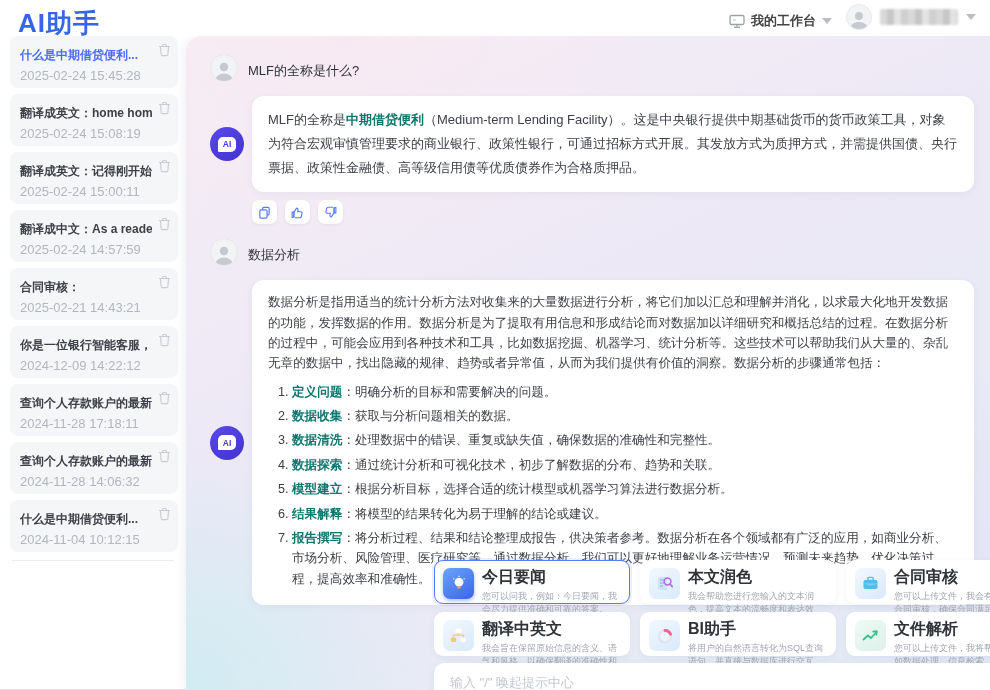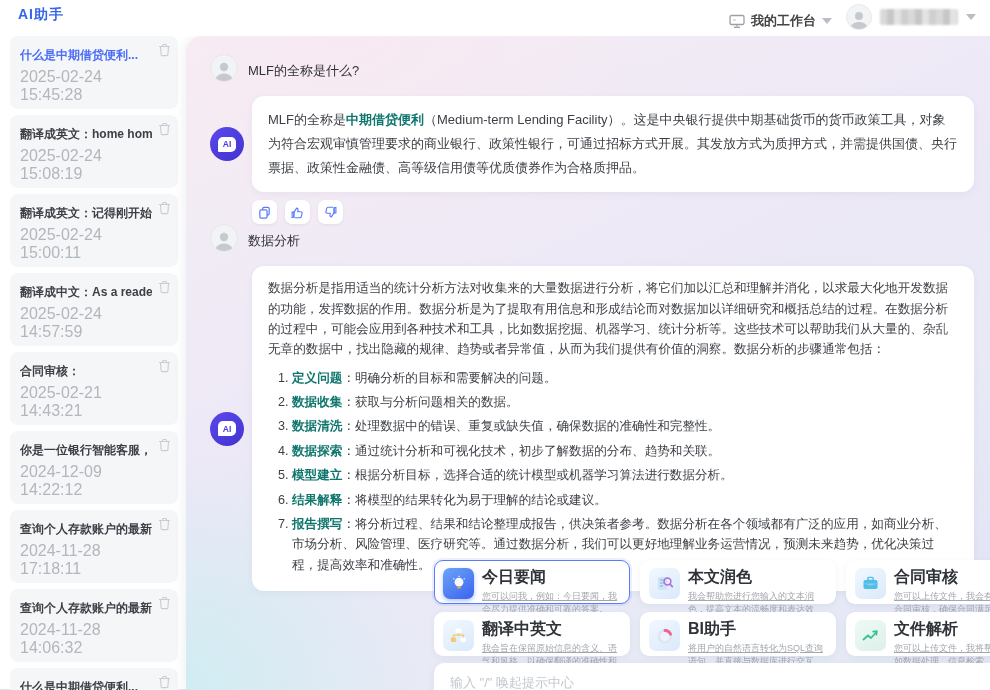--- a/index.html
+++ b/index.html
@@ -1,39 +1,39 @@
 <!DOCTYPE html>
 <html><head>
 <meta charset="utf-8">
 <style>
   * { margin:0; padding:0; box-sizing:border-box; }
   html,body { width:990px; height:690px; overflow:hidden; background:#fff;
     font-family:"Liberation Sans","DejaVu Sans",sans-serif; }
 
   
   .header { position:absolute; left:0; top:0; width:990px; height:36px; background:#fff; z-index:5; }
-  .logo { position:absolute; left:18px; top:6px; font-size:14px; font-weight:bold; color:#3566e8; letter-spacing:1px; }
+  .logo { position:absolute; left:18px; top:6px; font-size:26px; font-weight:bold; color:#3566e8; letter-spacing:1px; }
   .header-right { position:absolute; right:14px; top:4px; display:flex; align-items:flex-end; gap:14px; }
   .workspace { display:flex; align-items:center; gap:6px; font-size:13px; color:#444; font-weight:bold; cursor:pointer; }
   .chev { width:0; height:0; border-left:5px solid transparent; border-right:5px solid transparent; border-top:6px solid #b9bdc6; }
   .user-chip { display:flex; align-items:center; gap:8px; cursor:pointer; }
   .avatar-sm { width:26px; height:26px; border-radius:50%; background:#f3f4f6; border:1px solid #e8e9ec; overflow:hidden; display:flex; align-items:flex-end; justify-content:center; }
   .blur-name { width:78px; height:16px; border-radius:2px; filter:blur(1.3px);
     background:repeating-linear-gradient(90deg,#d9d9d9 0 7px,#c7c7c7 7px 14px,#e3e3e3 14px 21px,#cfcfcf 21px 28px); }
 
   
   .sidebar { position:absolute; left:0; top:36px; width:186px; height:654px; background:#fff; border-bottom:1px solid #e3e4e8; }
   .new-chat { margin:22px 14px 12px 14px; height:30px; border-radius:8px; border:none; width:158px;
     background:linear-gradient(180deg,#4a6ef0,#3f62e6); color:#fff; font-size:13px; font-weight:bold; cursor:pointer;
     font-family:inherit; box-shadow:0 2px 6px rgba(63,98,230,.35); }
   .conv-list { padding:0 8px 0 10px; }
   .conv-item { position:relative; background:#f5f6f8; border-radius:8px; padding:5px 26px 5px 10px; margin-bottom:6px; cursor:pointer; }
   .conv-title { font-size:12px; color:#3c3f45; font-weight:bold; white-space:nowrap; overflow:hidden;margin-top:6px; }
   .conv-item.active .conv-title { color:#4a6cf7; }
-  .conv-time { font-size:16px; color:#b2b6bd; margin-top:4px; }
+  .conv-time { font-size:13px; color:#b2b6bd; margin-top:4px; }
   .trash { position:absolute; right:7px; top:7px; width:13px; height:14px; cursor:pointer; }
   .side-divider { margin:8px 12px 0 12px; border-top:1px solid #ececef; }
 
   
   .panel { position:absolute; left:186px; top:36px; width:804px; height:654px; border-top-left-radius:16px;
     background:
       radial-gradient(55% 45% at 20% 0%, rgba(248,233,242,.9), transparent 70%),
       radial-gradient(45% 55% at 0% 100%, rgba(207,236,242,.95), transparent 65%),
       radial-gradient(45% 45% at 100% 80%, rgba(227,227,246,.85), transparent 70%),
       linear-gradient(155deg,#f6eef4 0%,#ece8f6 45%,#e4ecf5 100%);
@@ -65,21 +65,21 @@
   .cards-zone { position:absolute; left:248px; top:524px; width:608px; }
   .cards { display:grid; grid-template-columns:repeat(3,1fr); gap:8px 10px; }
   .card { background:#fff; border:1px solid rgba(255,255,255,.8); border-radius:9px; padding:6px 8px; display:flex; gap:8px;
     align-items:flex-start; cursor:pointer; box-shadow:0 2px 6px rgba(40,60,110,.06); height:44px; }
   .card.selected { border:1px solid #5b7cfa; box-shadow:0 0 0 2px rgba(91,124,250,.12); }
   .tile { width:31px; height:31px; border-radius:7px; flex:0 0 auto; display:flex; align-items:center; justify-content:center; margin-top:1px; }
   .tile-blue  { background:linear-gradient(145deg,#6aa4f8,#3c63ee); box-shadow:0 2px 4px rgba(60,99,238,.4); }
   .tile-light { background:linear-gradient(145deg,#f2f8fe,#d9e9fa); }
   .tile-mint  { background:linear-gradient(145deg,#eefaf5,#dcf0ea); }
   .card-title { font-size:16px; font-weight:bold; color:#2f3338; line-height:1.3; }
-  .card-desc { font-size:9px; color:#a2a6ad; line-height:1.45; margin-top:2px;text-decoration:underline; }
+  .card-desc { font-size:9px; color:#a2a6ad; line-height:1.45; margin-top:2px; }
 
   
   .composer { position:absolute; left:248px; top:627px; width:718px; height:39px; background:#fff; border-radius:10px;
     box-shadow:0 2px 8px rgba(40,50,120,.06); display:flex; align-items:center; padding:0 5px 0 16px; }
   .composer input { flex:1; border:none; outline:none; font-size:13px; color:#333; font-family:inherit; background:transparent; }
   .composer input::placeholder { color:#c3c7ce; }
 
   svg { display:block; }
 </style>
 </head>
@@ -237,21 +237,21 @@
           </svg>
       </button>
       <button class="act-btn">
         <svg width="15" height="15" viewBox="0 0 17 17" style="transform:rotate(180deg)">
             <path d="M2.4 8h2v6.2h-2z" fill="none" stroke="#5b7cfa" stroke-width="1.3"></path>
             <path d="M4.4 13.6V8.4l3.1-4.9c.9 0 1.6.7 1.6 1.6l-.4 2.6h3.5c1 0 1.7.9 1.5 1.8l-.9 3.6c-.2.8-.9 1.3-1.7 1.3H5.6" fill="none" stroke="#5b7cfa" stroke-width="1.3" stroke-linejoin="round"></path>
           </svg>
       </button>
     </div>
 
-    <div class="msg-row" style="">
+    <div class="msg-row" style="margin-top:14px">
       <div class="user-avatar">
         <svg width="24" height="22" viewBox="0 0 24 22">
             <circle cx="12" cy="8" r="4.2" fill="#c6c9cf"></circle>
             <path d="M3 23c0-5.2 4.2-8.4 9-8.4s9 3.2 9 8.4z" fill="#c6c9cf"></path>
           </svg>
       </div>
       <div class="user-q">数据分析</div>
     </div>
 
     <div class="msg-row row-ai">

